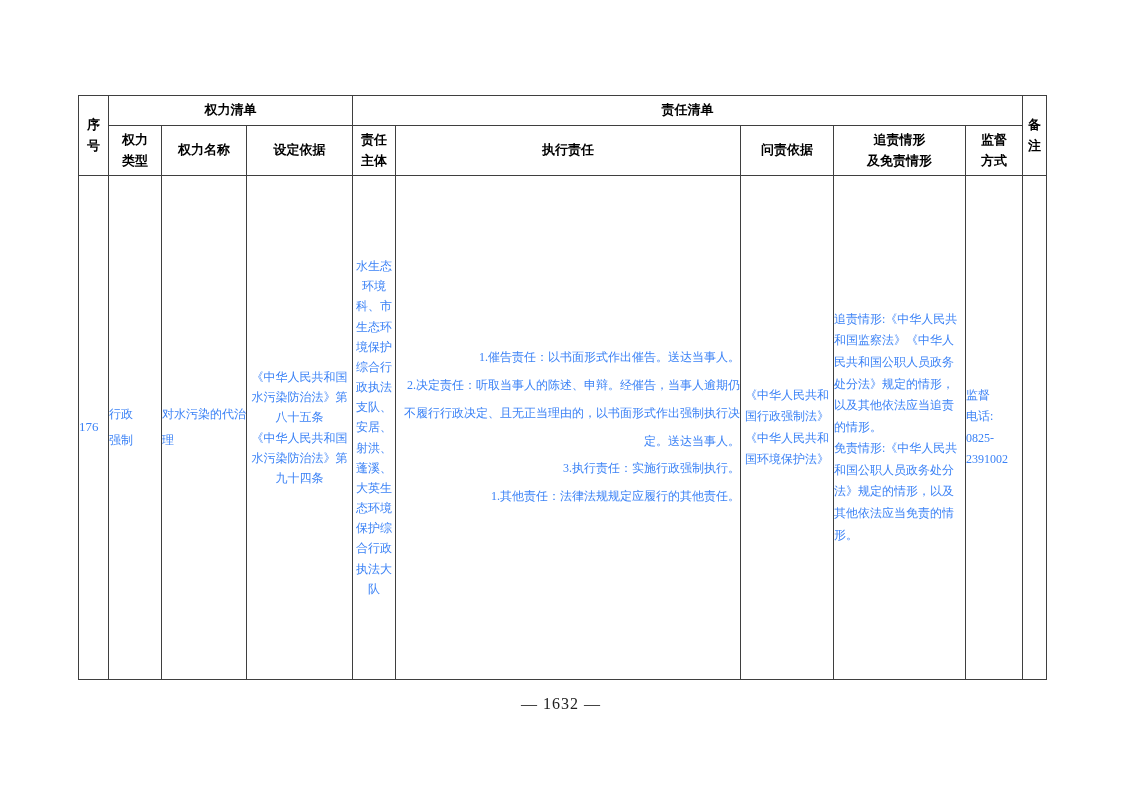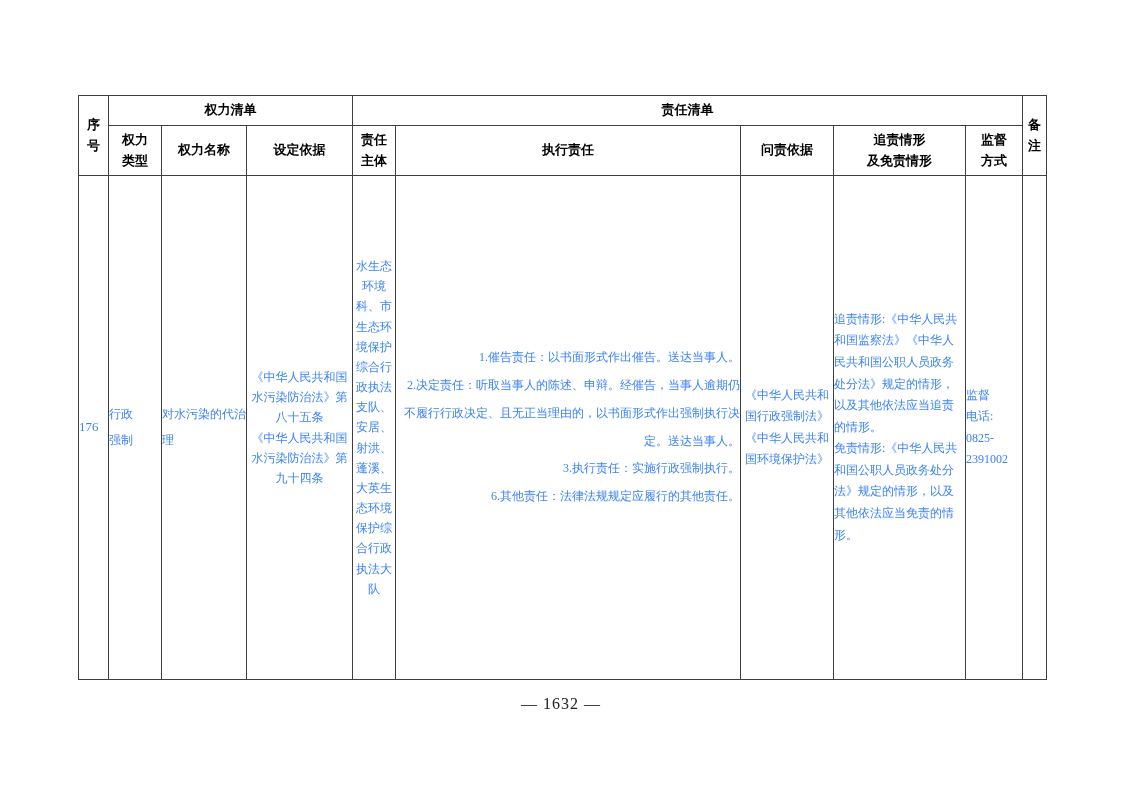--- a/index.html
+++ b/index.html
@@ -106,21 +106,21 @@
 水污染防治法》第
 八十五条
 《中华人民共和国
 水污染防治法》第
 九十四条</td>
       <td class="c-subject">水生态环境科、市生态环境保护综合行政执法支队、安居、射洪、蓬溪、大英生态环境保护综合行政执法大队</td>
       <td class="c-items">
         <div>1.催告责任：以书面形式作出催告。送达当事人。</div>
         <div>2.决定责任：听取当事人的陈述、申辩。经催告，当事人逾期仍不履行行政决定、且无正当理由的，以书面形式作出强制执行决定。送达当事人。</div>
         <div>3.执行责任：实施行政强制执行。</div>
-        <div>6.其他责任：法律法规规定应履行的其他责任。</div>
+        <div>1.其他责任：法律法规规定应履行的其他责任。</div>
       </td>
       <td class="c-abasis">《中华人民共和国行政强制法》《中华人民共和国环境保护法》</td>
       <td class="c-pursuit">
         <div>追责情形:《中华人民共和国监察法》《中华人民共和国公职人员政务处分法》规定的情形，以及其他依法应当追责的情形。</div>
         <div>免责情形:《中华人民共和国公职人员政务处分法》规定的情形，以及其他依法应当免责的情形。</div>
       </td>
       <td class="c-supervision">监督
 电话:
 0825-
 2391002</td>

